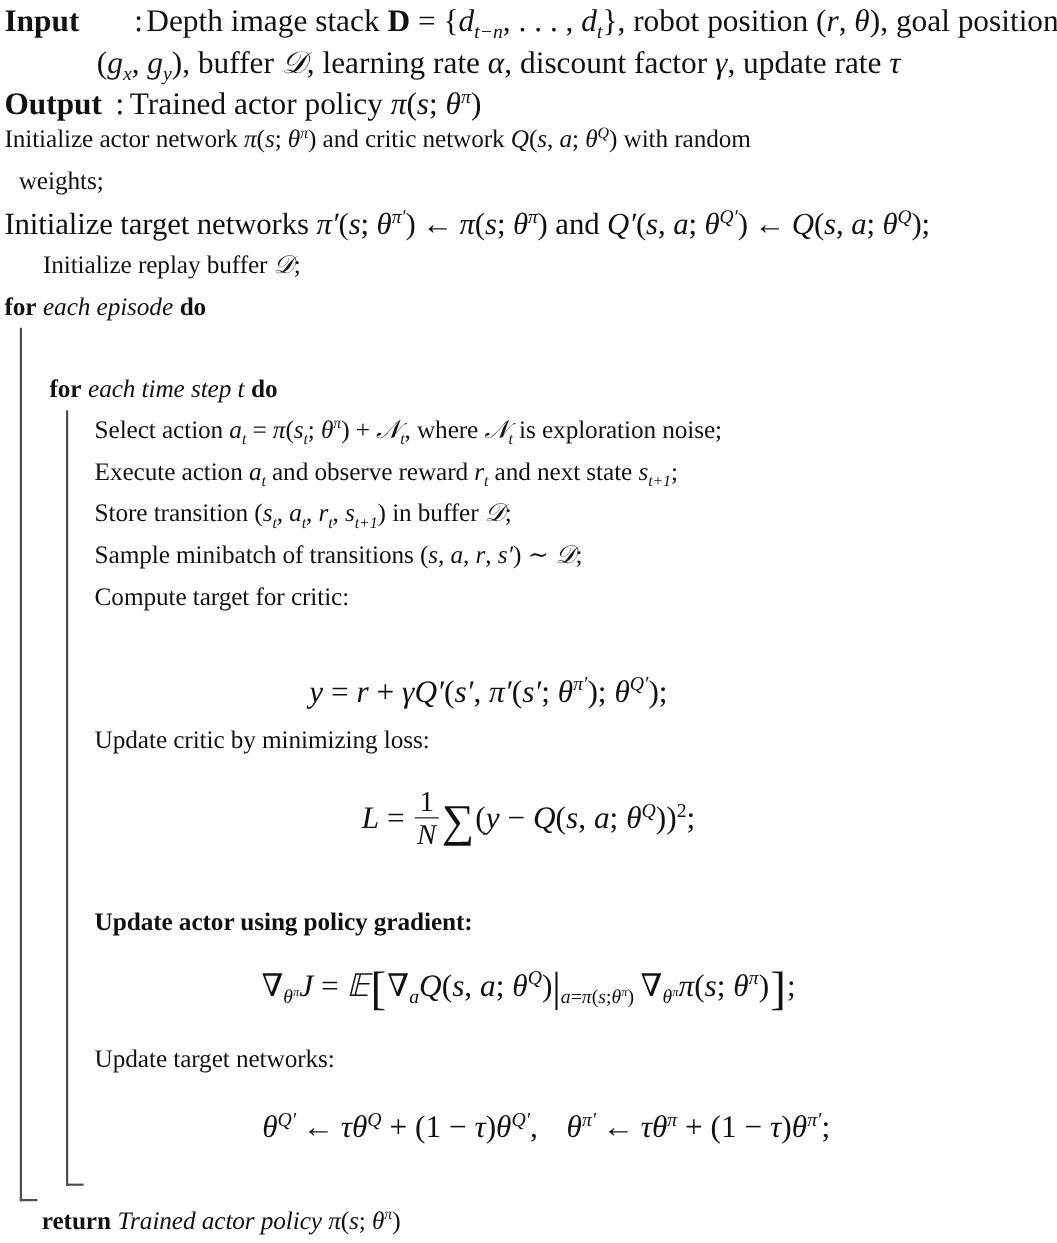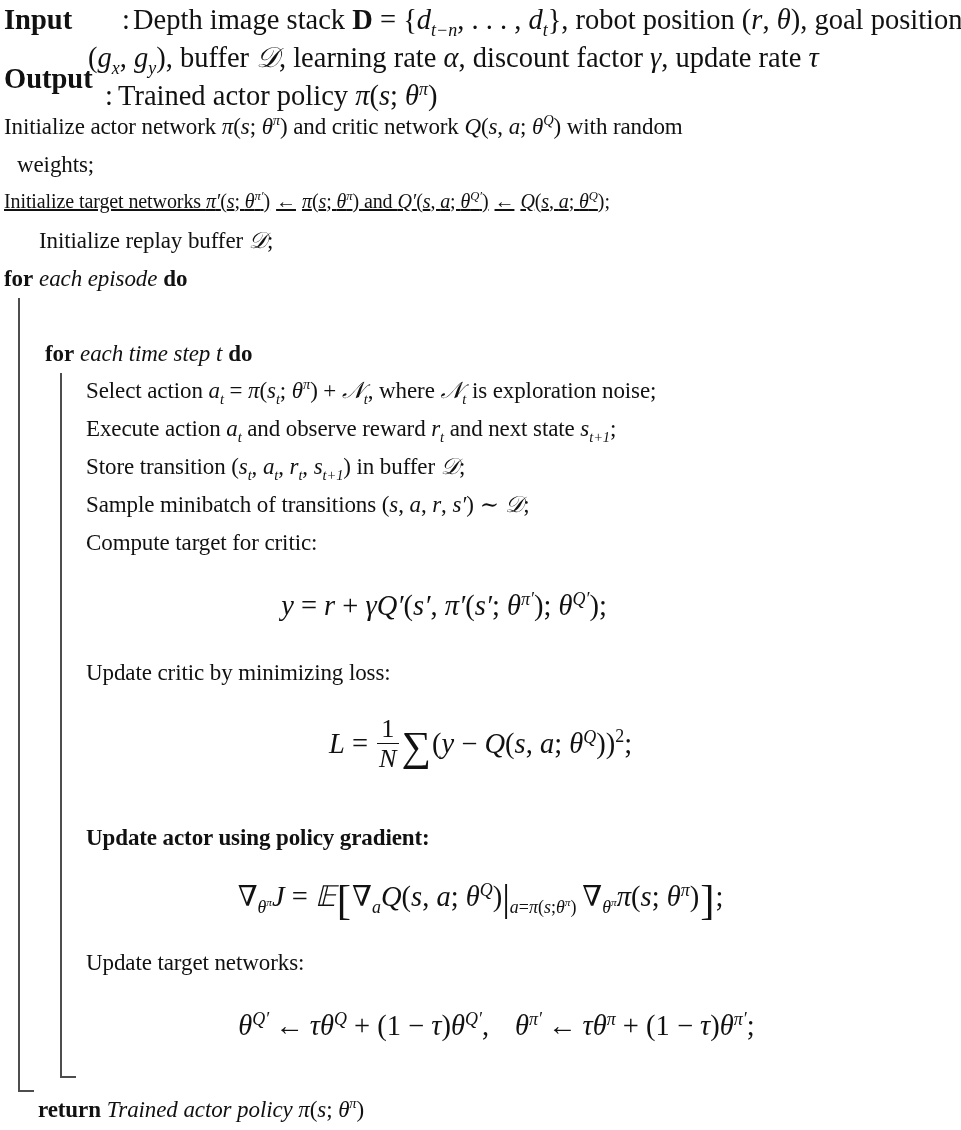--- a/index.html
+++ b/index.html
@@ -162,34 +162,34 @@
   <div class="hdr-colon" style="left:122px; top:4px;">:</div>
 
   <div class="hdr-body" style="left:133px; top:4px;">
     <span>Depth image stack </span><span class="bmath">D</span><span class="up"> = </span><span class="up">{</span><span class="math">d<sub>t−n</sub></span><span class="up">, . . . , </span><span class="math">d<sub>t</sub></span><span class="up">}</span><span>, robot position </span><span class="up">(</span><span class="math">r</span><span class="up">, </span><span class="math">θ</span><span class="up">)</span><span>, goal position</span>
   </div>
 
   <div class="hdr-body" style="left:88px; top:42px;">
     <span class="up">(</span><span class="math">g<sub>x</sub></span><span class="up">, </span><span class="math">g<sub>y</sub></span><span class="up">)</span><span>, buffer </span><span class="cal">𝒟</span><span>, learning rate </span><span class="math">α</span><span>, discount factor </span><span class="math">γ</span><span>, update rate </span><span class="math">τ</span>
   </div>
 
-  <div class="hdr-label" style="top:63px;">Output</div>
+  <div class="hdr-label" style="top:80px;">Output</div>
   <div class="hdr-colon" style="left:105px; top:80px;">:</div>
 
   <div class="hdr-body" style="left:118px; top:80px;">
     <span>Trained actor policy </span><span class="math">π</span><span class="up">(</span><span class="math">s</span><span class="up">; </span><span class="math">θ<sup>π</sup></span><span class="up">)</span>
   </div>
 
   <div class="line" style="left:4px; top:115px;">
     <span>Initialize actor network </span><span class="math">π</span><span class="up">(</span><span class="math">s</span><span class="up">; </span><span class="math">θ<sup>π</sup></span><span class="up">)</span><span> and critic network </span><span class="math">Q</span><span class="up">(</span><span class="math">s</span><span class="up">, </span><span class="math">a</span><span class="up">; </span><span class="math">θ<sup>Q</sup></span><span class="up">)</span><span> with random</span>
   </div>
 
   <div class="line" style="left:17px; top:153px;">weights;</div>
 
-  <div class="line" style="left:4px; top:191px; font-size:20px;text-decoration:underline;">
+  <div class="line" style="left:4px; top:191px; font-size:28px;">
     <span>Initialize target networks </span><span class="math">π<span class="prime">′</span></span><span class="up">(</span><span class="math">s</span><span class="up">; </span><span class="math">θ<sup>π<span class="prime">′</span></sup></span><span class="up">)</span><span class="gap-sm"></span><span class="up">←</span><span class="gap-sm"></span><span class="math">π</span><span class="up">(</span><span class="math">s</span><span class="up">; </span><span class="math">θ<sup>π</sup></span><span class="up">)</span><span> and </span><span class="math">Q<span class="prime">′</span></span><span class="up">(</span><span class="math">s</span><span class="up">, </span><span class="math">a</span><span class="up">; </span><span class="math">θ<sup>Q<span class="prime">′</span></sup></span><span class="up">)</span><span class="gap-sm"></span><span class="up">←</span><span class="gap-sm"></span><span class="math">Q</span><span class="up">(</span><span class="math">s</span><span class="up">, </span><span class="math">a</span><span class="up">; </span><span class="math">θ<sup>Q</sup></span><span class="up">);</span>
   </div>
 
   <div class="line" style="left:4px; top:229px;margin-left:35px;">
     <span>Initialize replay buffer </span><span class="cal">𝒟</span><span>;</span>
   </div>
 
   <div class="line" style="left:4px; top:267px;text-align:right;">
     <span class="kw">for</span><span class="gap-sm"></span><span class="it">each episode</span><span class="gap-sm"></span><span class="kw">do</span>
   </div>
@@ -216,21 +216,21 @@
   <div class="line" style="left:86px; top:455px;">
     <span>Store transition </span><span class="up">(</span><span class="math">s<sub>t</sub></span><span class="up">, </span><span class="math">a<sub>t</sub></span><span class="up">, </span><span class="math">r<sub>t</sub></span><span class="up">, </span><span class="math">s<sub>t+1</sub></span><span class="up">)</span><span> in buffer </span><span class="cal">𝒟</span><span>;</span>
   </div>
 
   <div class="line" style="left:86px; top:493px;">
     <span>Sample minibatch of transitions </span><span class="up">(</span><span class="math">s</span><span class="up">, </span><span class="math">a</span><span class="up">, </span><span class="math">r</span><span class="up">, </span><span class="math">s<span class="prime">′</span></span><span class="up">)</span><span class="gap-sm"></span><span class="up">∼</span><span class="gap-sm"></span><span class="cal">𝒟</span><span>;</span>
   </div>
 
   <div class="line" style="left:86px; top:531px;">Compute target for critic:</div>
 
-  <div class="eq" style="left:0; top:590px; width:888px;">
+  <div class="eq" style="left:0; top:614px; width:888px;">
     <span class="math">y</span><span class="up"> = </span><span class="math">r</span><span class="up"> + </span><span class="math">γQ<span class="prime">′</span></span><span class="up">(</span><span class="math">s<span class="prime">′</span></span><span class="up">, </span><span class="math">π<span class="prime">′</span></span><span class="up">(</span><span class="math">s<span class="prime">′</span></span><span class="up">; </span><span class="math">θ<sup>π<span class="prime">′</span></sup></span><span class="up">)</span><span class="up">; </span><span class="math">θ<sup>Q<span class="prime">′</span></sup></span><span class="up">);</span>
   </div>
 
   <div class="line" style="left:86px; top:661px;">Update critic by minimizing loss:</div>
 
   <div class="eq" style="left:0; top:715px; width:961px;">
     <span class="math">L</span><span class="up"> = </span><span class="frac"><span class="num">1</span><span class="den">N</span></span><span class="sum">∑</span><span class="up">(</span><span class="math">y</span><span class="up"> − </span><span class="math">Q</span><span class="up">(</span><span class="math">s</span><span class="up">, </span><span class="math">a</span><span class="up">; </span><span class="math">θ<sup>Q</sup></span><span class="up">))</span><sup class="up">2</sup><span class="up">;</span>
   </div>
 
   <div class="line" style="left:86px; top:826px;font-weight:bold;">Update actor using policy gradient:</div>

